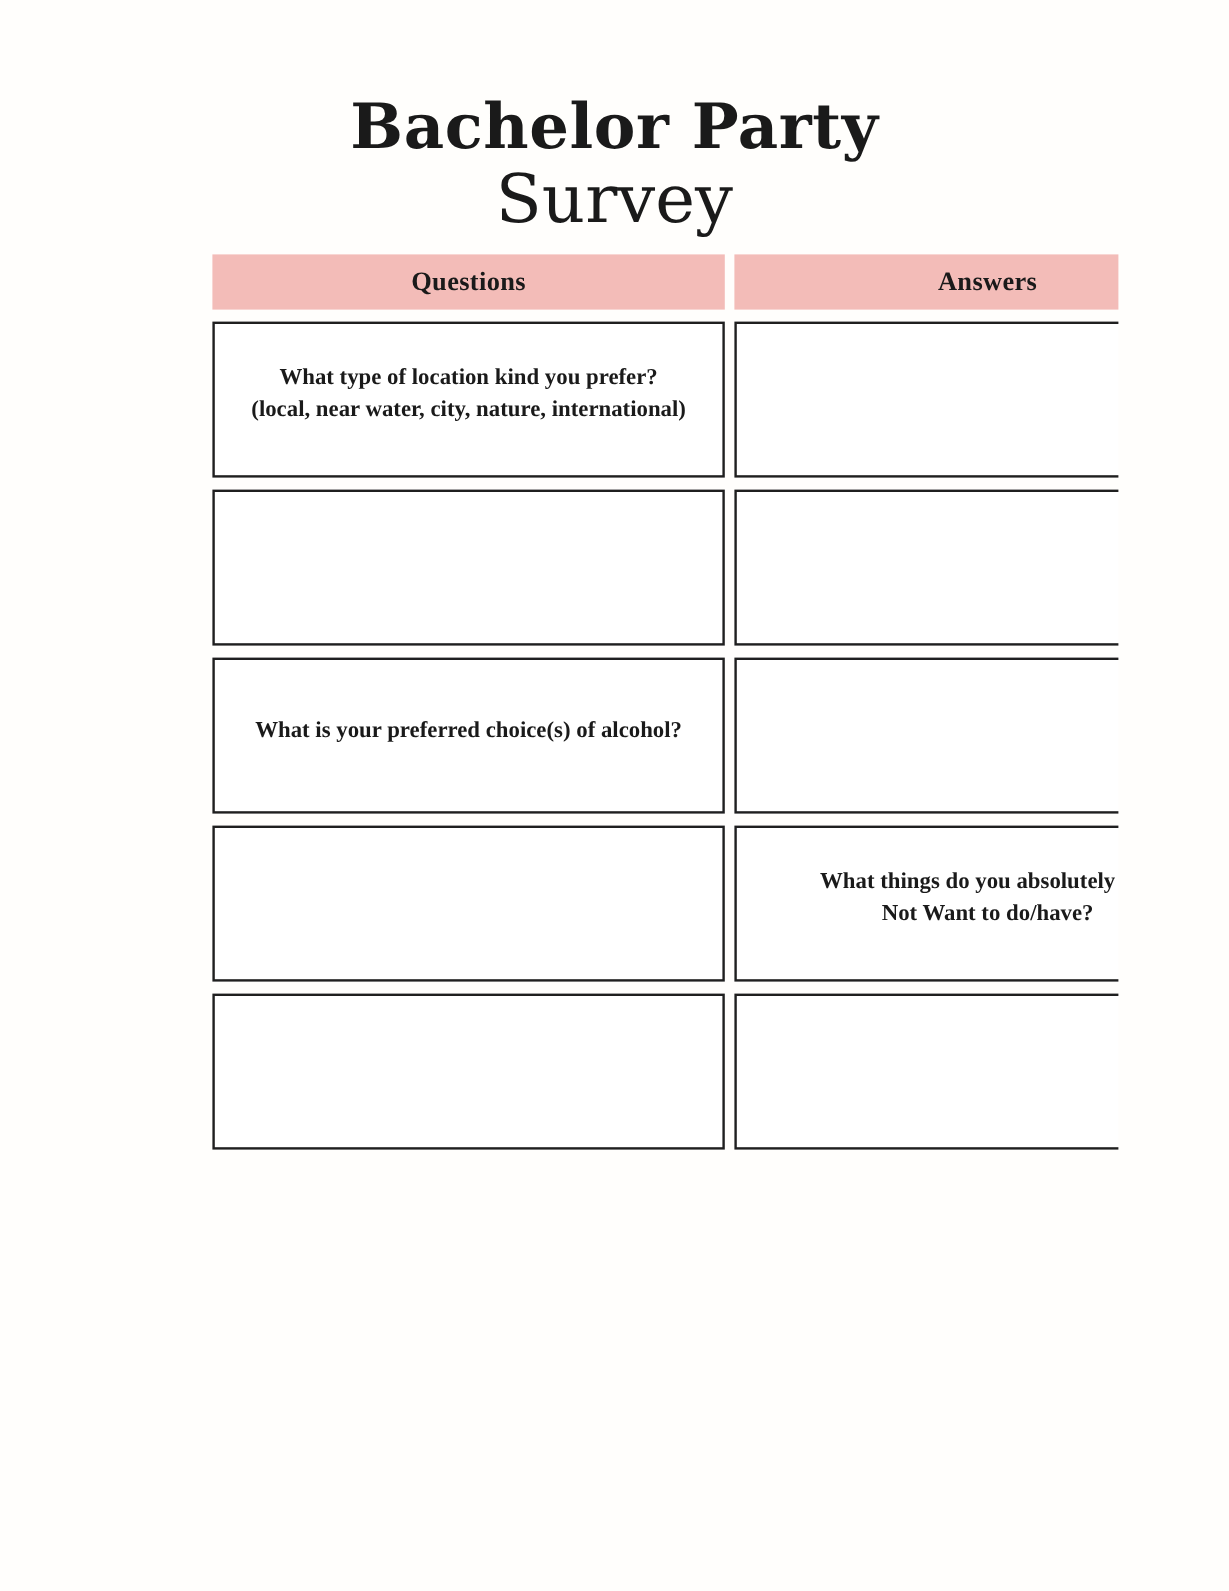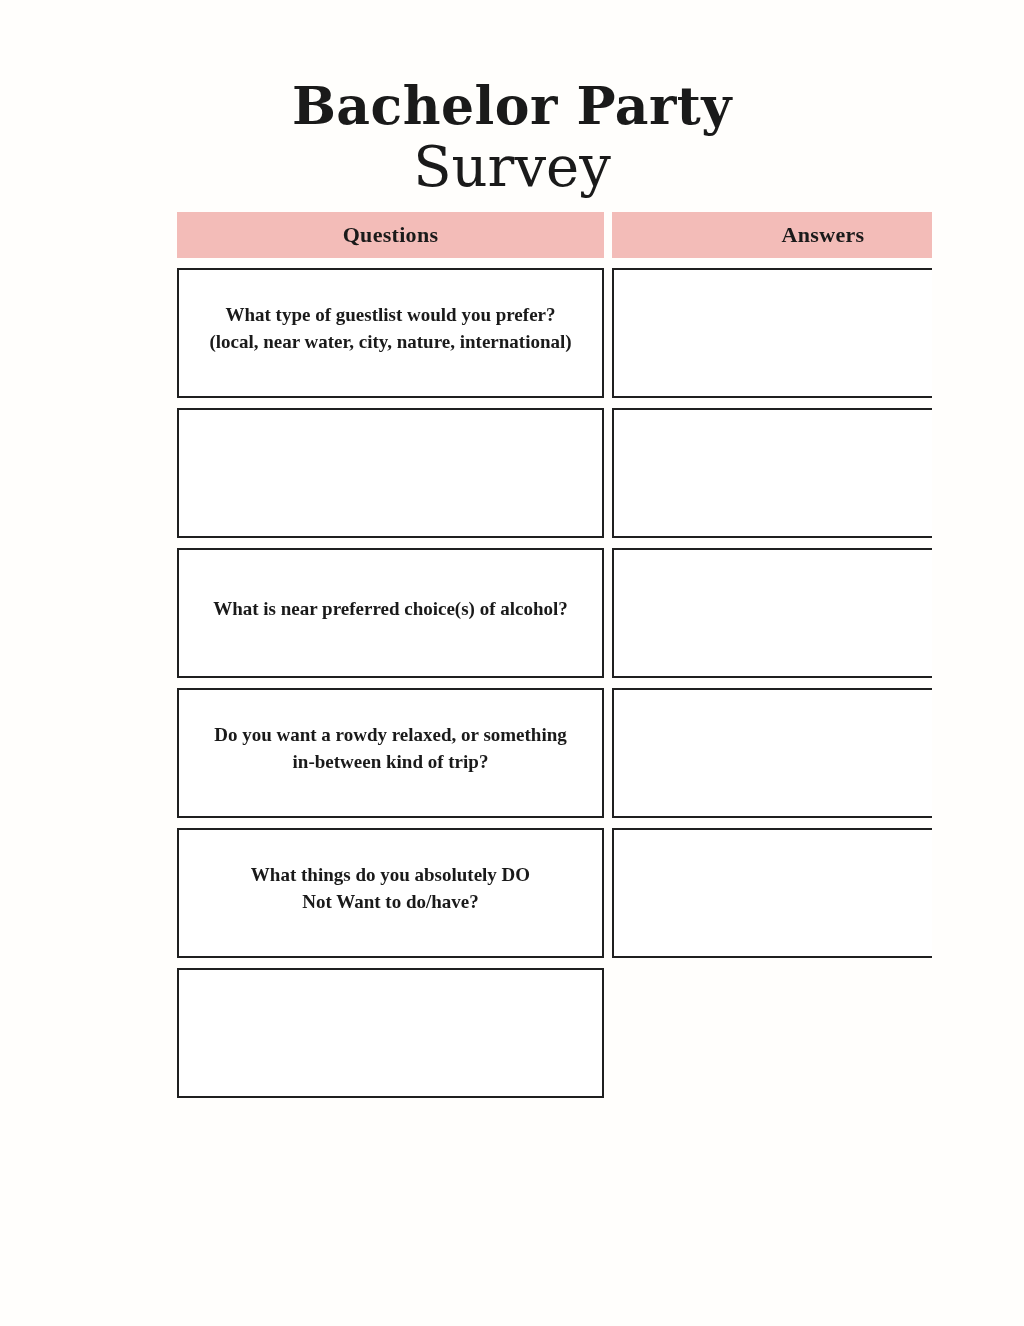--- a/index.html
+++ b/index.html
@@ -95,38 +95,34 @@
   <div class="survey-table">
 
     <div class="hcell">
       <span>Questions</span>
     </div>
     <div class="hcell">
       <span>Answers</span>
     </div>
 
     <div class="cell qcell">
-      <span class="qtext">What type of guestlist would you prefer?
+      <span class="qtext">What type of location kind you prefer?
 (local, near water, city, nature, international)</span>
     </div>
     <div class="cell acell"></div>
 
     <div class="cell acell"></div>
 
     <div class="cell acell"></div>
 
     <div class="cell qcell">
-      <span class="qtext">What is near preferred choice(s) of alcohol?</span>
+      <span class="qtext">What is your preferred choice(s) of alcohol?</span>
     </div>
     <div class="cell acell"></div>
 
-    <div class="cell qcell">
-      <span class="qtext">Do you want a rowdy relaxed, or something
-in-between kind of trip?</span>
-    </div>
     <div class="cell acell"></div>
 
     <div class="cell qcell">
       <span class="qtext">What things do you absolutely DO
 Not Want to do/have?</span>
     </div>
     <div class="cell acell"></div>
 
     <div class="cell acell"></div>
 

